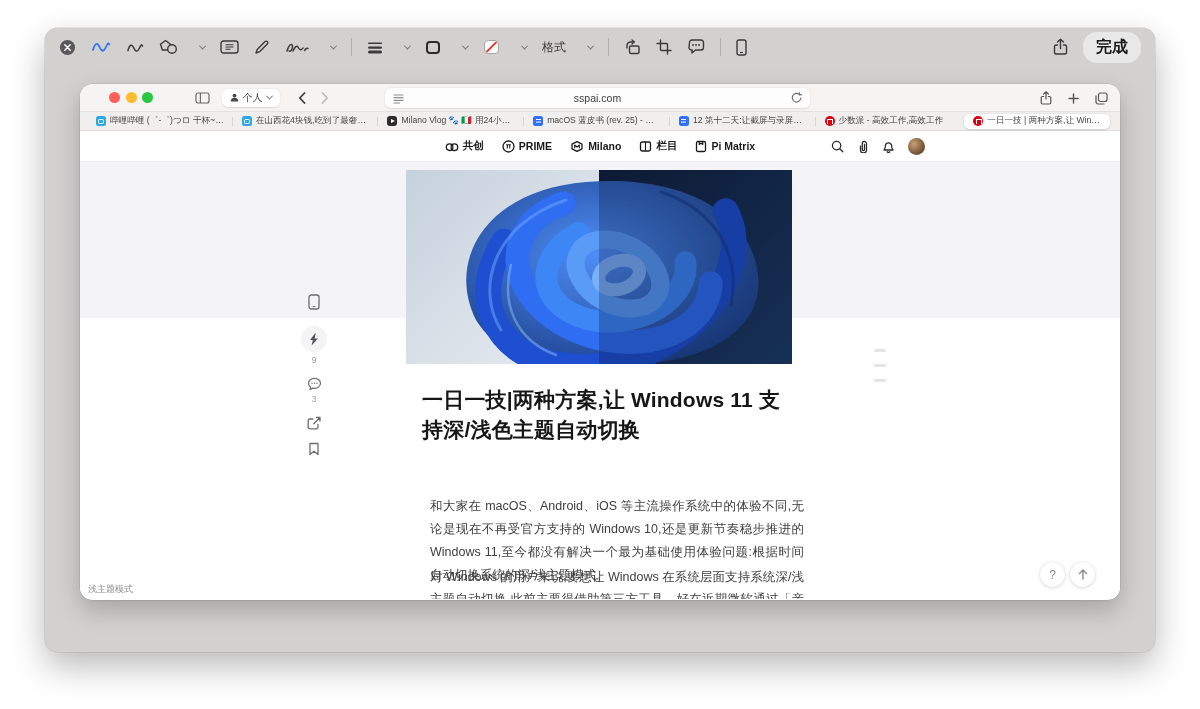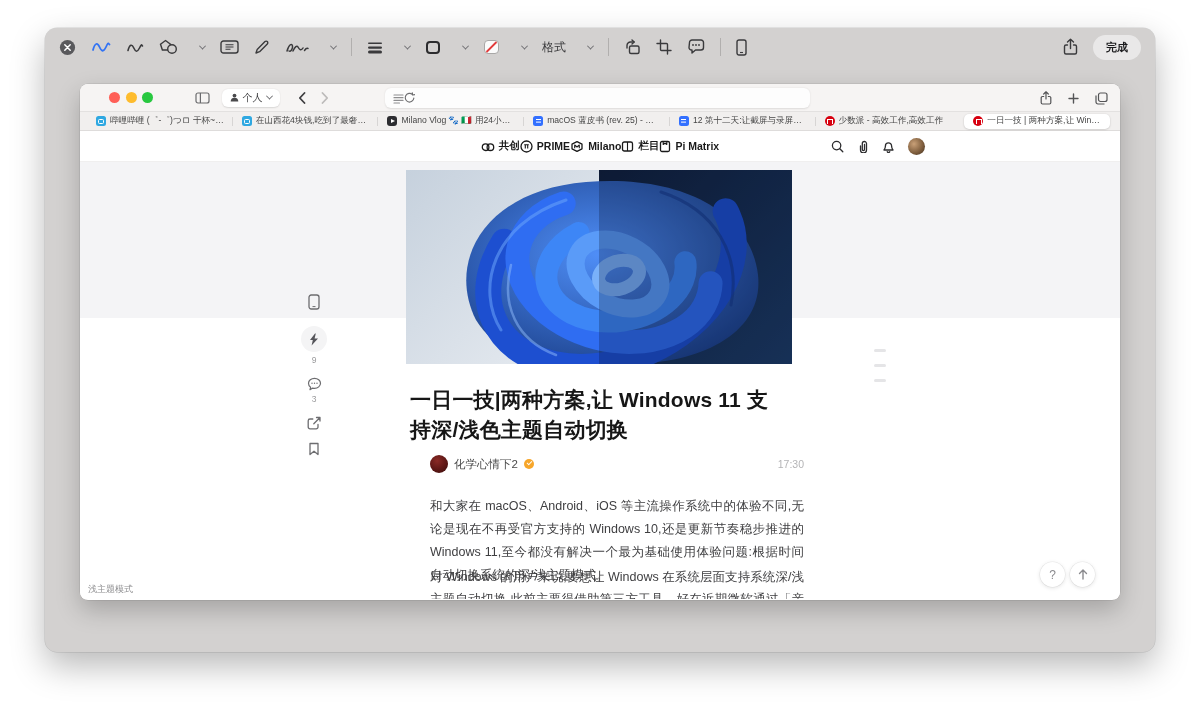--- a/index.html
+++ b/index.html
@@ -16,25 +16,25 @@
     align-items:center; padding:0 14px; gap:15px; color:#3a3a3c; }
   .mkbtn { display:flex; align-items:center; gap:20px; color:#3a3a3c; }
   .mkbtn.active { color:#3273f4; }
   .mk-divider { width:1px; height:18px; background:rgba(0,0,0,.16); }
   .mk-spacer { flex:1; }
   .fmt-label { font-size:12px; color:#3a3a3c; }
   .chev { display:inline-block; width:5px; height:5px;
     border-right:1.4px solid #6d6d70; border-bottom:1.4px solid #6d6d70;
     transform:rotate(45deg) translate(-1px,-1px); margin-left:2px; }
   .done-btn { background:rgba(255,255,255,.5); border-radius:14px; padding:5px 13px;
-    font-size:11px; font-weight:600; color:#1c1c1e; }
+    font-size:16px; font-weight:600; color:#1c1c1e; }
 
   
   .safari { position:absolute; left:35px; top:56px; width:1040px; height:516px;
-    background:#fff; border-radius:8px; overflow:hidden;
+    background:#fff; border-radius:13px; overflow:hidden;
     box-shadow:0 0 0 0.5px rgba(0,0,0,.12), 0 10px 24px rgba(0,0,0,.22); }
   .s-toolbar { position:relative; height:28px; background:#f6f4f3;
     border-bottom:1px solid #e3e1e0; display:flex; align-items:center; padding-left:29px; }
   .tl { width:11px; height:11px; border-radius:50%; margin-right:5.5px; }
   .tl.r { background:#ff5f57; } .tl.y { background:#febc2e; } .tl.g { background:#28c840; }
   .s-ic { color:#636366; }
   .profile-pill { display:flex; align-items:center; gap:4px; background:#fff;
     border-radius:6px; padding:2px 8px; margin-left:12px; font-size:10px; color:#3a3a3c;
     box-shadow:0 0.5px 1.5px rgba(0,0,0,.12); }
   .addr { position:absolute; left:305px; top:4px; width:425px; height:20px;
@@ -64,32 +64,32 @@
   .fv.doc { background:#3370ff; }
   .fv.doc::after { content:""; position:absolute; left:2.5px; right:2.5px; top:3px; height:1.2px;
     background:#fff; box-shadow:0 2.6px 0 #fff; }
   .fv.sspai { background:#d7000f; border-radius:50%; }
   .fv.sspai::after { content:""; position:absolute; left:2.4px; top:3.2px; width:4px; height:4px;
     border-top:1.2px solid #fff; border-left:1.2px solid #fff; border-right:1.2px solid #fff; }
 
   
   .site { position:relative; height:468px; background:#fff; overflow:hidden; }
   .site-nav { position:relative; height:31px; border-bottom:1px solid #f0efef; background:#fff;
-    display:flex; align-items:center; justify-content:center; gap:0; z-index:3; }
+    display:flex; align-items:center; justify-content:center; gap:18px; z-index:3; }
   .nav-item { display:flex; align-items:center; gap:4px; font-size:10.5px; font-weight:700;
     color:#1a1a1a; }
   .nav-right { position:absolute; right:195px; top:0; height:31px; display:flex;
     align-items:center; gap:13px; color:#2c2c2e; }
   .avatar { width:17px; height:17px; border-radius:50%;
     background:radial-gradient(circle at 35% 35%, #c9a078, #7a5a3a 60%, #3a2d20); }
   .gray-band { position:absolute; left:0; right:0; top:31px; height:156px; background:#f4f4f6; }
 
   .hero { position:absolute; left:326px; top:39px; width:386px; height:194px; z-index:2; }
 
-  .a-title { position:absolute; left:330px; top:254px; width:374px; font-size:21px;
+  .a-title { position:absolute; left:342px; top:254px; width:374px; font-size:21px;
     font-weight:700; line-height:30px; color:#161616; letter-spacing:.2px; }
   .a-meta { position:absolute; left:350px; top:323px; width:374px; height:20px;
     display:flex; align-items:center; gap:6px; }
   .a-avatar { width:18px; height:18px; border-radius:50%;
     background:radial-gradient(circle at 40% 32%, #8a2a26, #5d1715 55%, #370d0c); }
   .a-name { font-size:11.5px; color:#4a4a4a; }
   .a-badge { width:10px; height:10px; border-radius:50%; background:#f7a62a; position:relative; }
   .a-badge::after { content:""; position:absolute; left:2.6px; top:2.2px; width:4px; height:2.2px;
     border-left:1.2px solid #fff; border-bottom:1.2px solid #fff; transform:rotate(-45deg); }
   .a-time { margin-left:auto; font-size:10.5px; color:#b4b4b6; }
@@ -325,20 +325,21 @@
             </svg>
         </span>
       </button>
 
       <div class="addr">
         <span>
           <svg width="11" height="11" viewBox="0 0 11 11" fill="none" stroke="#8e8e90" stroke-width="1.2" stroke-linecap="round">
               <path d="M1 2h9M1 4.7h9M1 7.4h9M1 10h5.5"></path>
             </svg>
         </span>
+        <span class="addr-url">sspai.com</span>
         <button>
           <span>
             <svg width="11" height="12" viewBox="0 0 11 12" fill="none" stroke="#6e6e70" stroke-width="1.2" stroke-linecap="round">
                 <path d="M9.8 6.2A4.3 4.3 0 1 1 8.5 2.6"></path>
                 <path d="M8.3 0.8l.4 2.2 2.2-.4" stroke-linejoin="round"></path>
               </svg>
           </span>
         </button>
       </div>
 
@@ -509,26 +510,20 @@
               <path d="M150 185 C110 170 95 135 105 95" stroke="#8fbcfb" stroke-width="2.5" opacity=".5"></path>
               <path d="M255 22 C310 40 335 85 325 135" stroke="#153a8e" stroke-width="3" opacity=".6"></path>
             </g>
             <rect x="193" y="0" width="193" height="194" fill="rgba(4,11,34,.25)"></rect>
           </g>
         </svg>
       </div>
 
       <h1 class="a-title">一日一技|两种方案,让 Windows 11 支持深/浅色主题自动切换</h1>
 
-      <div class="a-meta">
-        <span class="a-avatar"></span>
-        <span class="a-name">化学心情下2</span>
-        <span class="a-badge"></span>
-        <span class="a-time">17:30</span>
-      </div>
 
       <p class="a-p p1">和大家在 macOS、Android、iOS 等主流操作系统中的体验不同,无论是现在不再受官方支持的 Windows 10,还是更新节奏稳步推进的 Windows 11,至今都没有解决一个最为基础使用体验问题:根据时间自动切换系统的深/浅主题模式。</p>
       <p class="a-p p2">对 Windows 的用户来说,要想让 Windows 在系统层面支持系统深/浅主题自动切换,此前主要得借助第三方工具。好在近期微软通过「亲儿子」PowerToys 实现了类似的</p>
 
       <div class="rail">
         <button style="margin-bottom:16px">
           <span>
             <svg width="12" height="16" viewBox="0 0 12 16" fill="none" stroke="#6d6d70" stroke-width="1.3">
                 <rect x="1" y="1" width="10" height="14" rx="2.2"></rect>
                 <path d="M4.5 12.6h3" stroke-width="1"></path>

